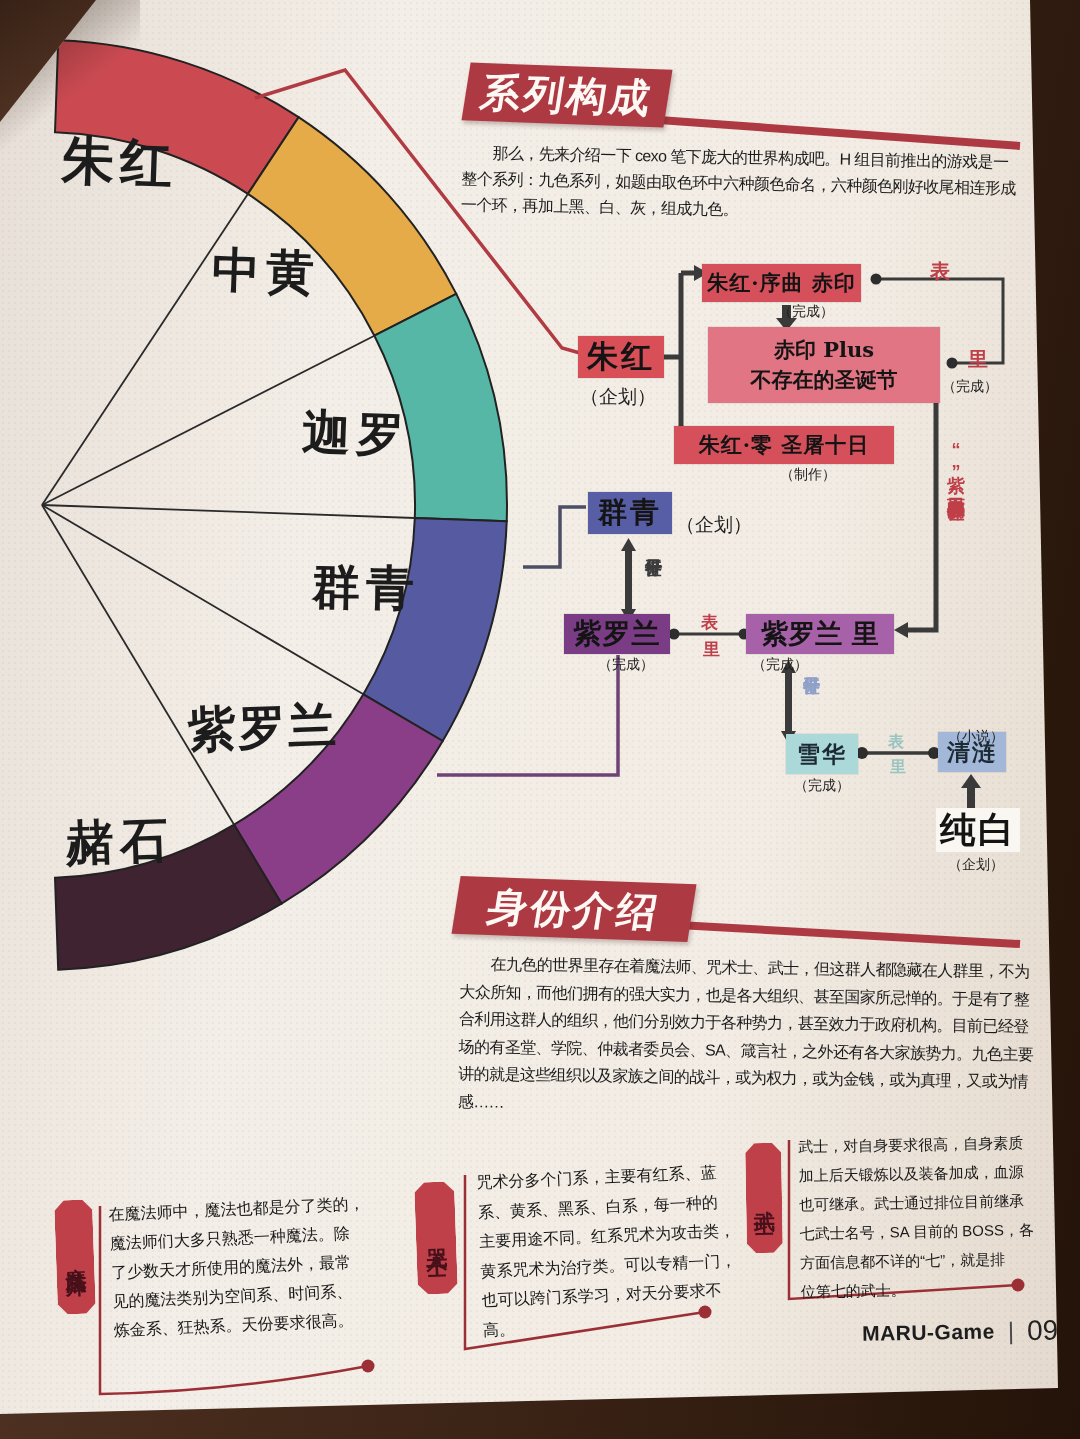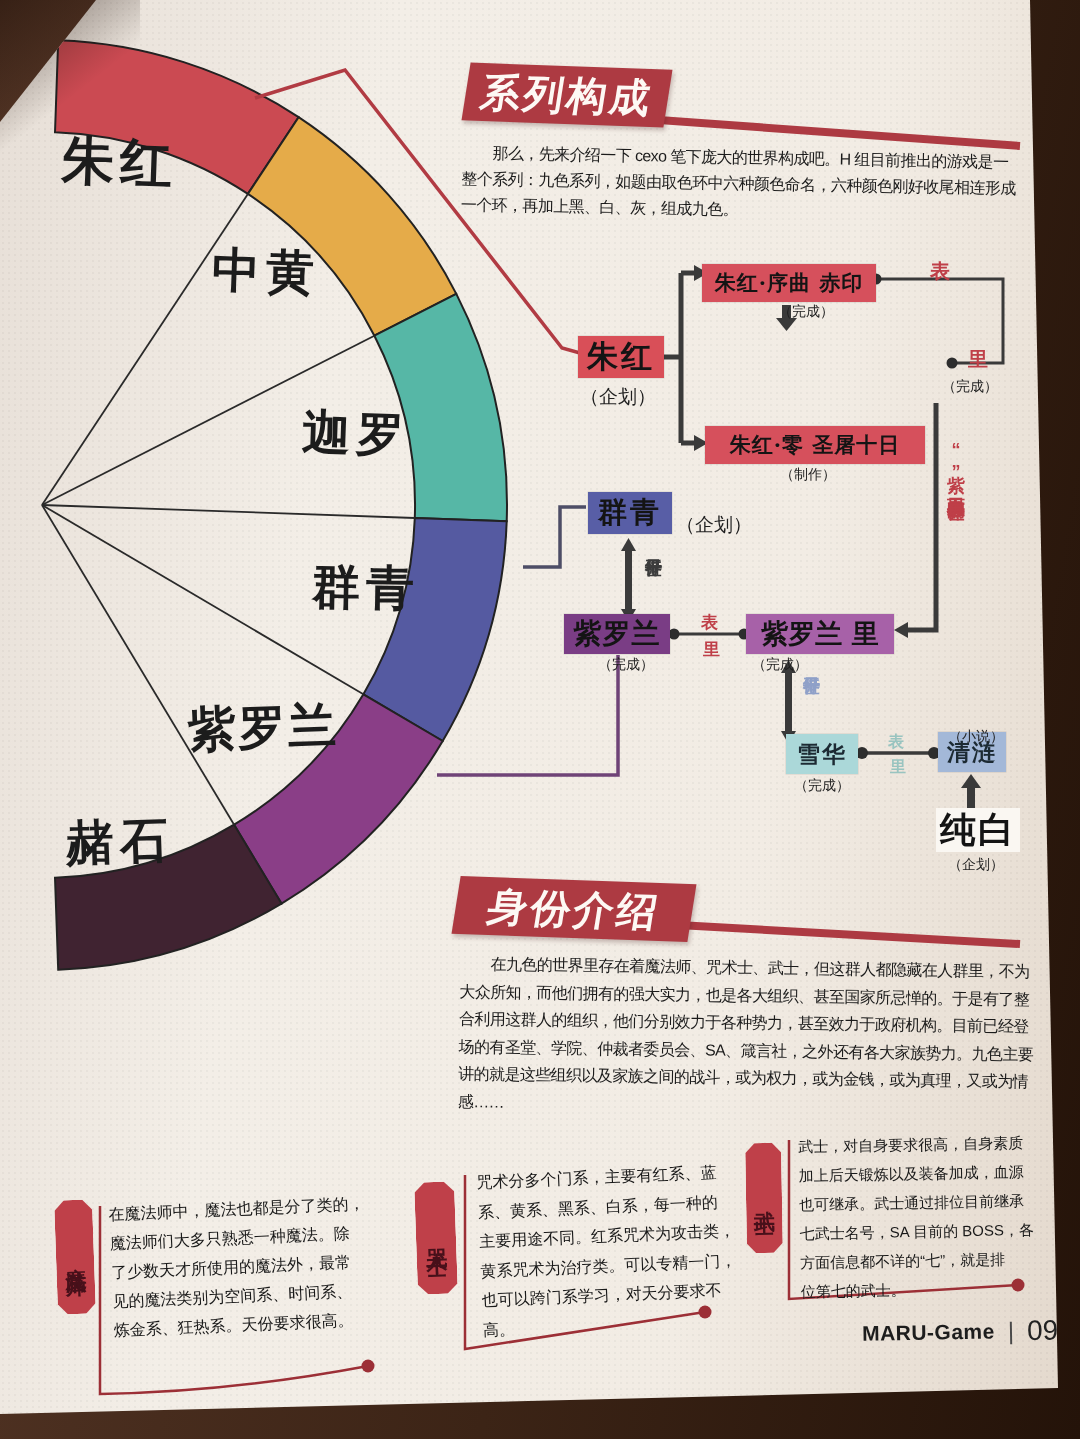--- a/index.html
+++ b/index.html
@@ -146,26 +146,30 @@
   </div>
   <div class="abs para" style="left:462px;top:140px;transform:rotate(1deg);transform-origin:left top;">
     <div class="ln">　　那么，先来介绍一下 cexo 笔下庞大的世界构成吧。H 组目前推出的游戏是一</div>
     <div class="ln">整个系列：九色系列，如题由取色环中六种颜色命名，六种颜色刚好收尾相连形成</div>
     <div class="ln">一个环，再加上黑、白、灰，组成九色。</div>
   </div>
 
   <div class="abs flowbox" style="left:578px;top:336px;width:86px;height:42px;background:#d94f58;font-size:31px;letter-spacing:3px;">朱红</div>
   <div class="abs status" style="left:580px;top:384px;font-size:19px;">（企划）</div>
 
-  <div class="abs flowbox" style="left:702px;top:264px;width:174px;height:38px;background:#d6505c;font-size:21px;letter-spacing:1px;">朱红·序曲 赤印</div>
+  <div class="abs flowbox" style="left:702px;top:264px;width:159px;height:38px;background:#d6505c;font-size:21px;letter-spacing:1px;">朱红·序曲 赤印</div>
   <div class="abs status" style="left:778px;top:303px;">（完成）</div>
 
+  <div class="abs flowbox" style="left:708px;top:327px;width:232px;height:76px;background:#e27583;font-size:21px;flex-direction:column;line-height:30px;">
+    <div>赤印 Plus</div>
+    <div>不存在的圣诞节</div>
+  </div>
   <div class="abs status" style="left:942px;top:378px;">（完成）</div>
 
-  <div class="abs flowbox" style="left:705px;top:426px;width:220px;height:38px;background:#d6505c;font-size:21px;letter-spacing:1px;">朱红·零 圣屠十日</div>
+  <div class="abs flowbox" style="left:674px;top:426px;width:220px;height:38px;background:#d6505c;font-size:21px;letter-spacing:1px;">朱红·零 圣屠十日</div>
   <div class="abs status" style="left:780px;top:466px;">（制作）</div>
 
   <div class="abs redlbl" style="left:930px;top:258px;font-size:20px;">表</div>
   <div class="abs redlbl" style="left:968px;top:346px;font-size:20px;">里</div>
 
   <div class="abs redlbl vtext" style="left:944px;top:440px;font-size:18px;height:180px;letter-spacing:1px;">“紫”里面存在的世界</div>
 
   <div class="abs flowbox" style="left:588px;top:492px;width:84px;height:42px;background:#585ea6;font-size:29px;letter-spacing:3px;">群青</div>
   <div class="abs status" style="left:676px;top:512px;font-size:19px;">（企划）</div>
 

